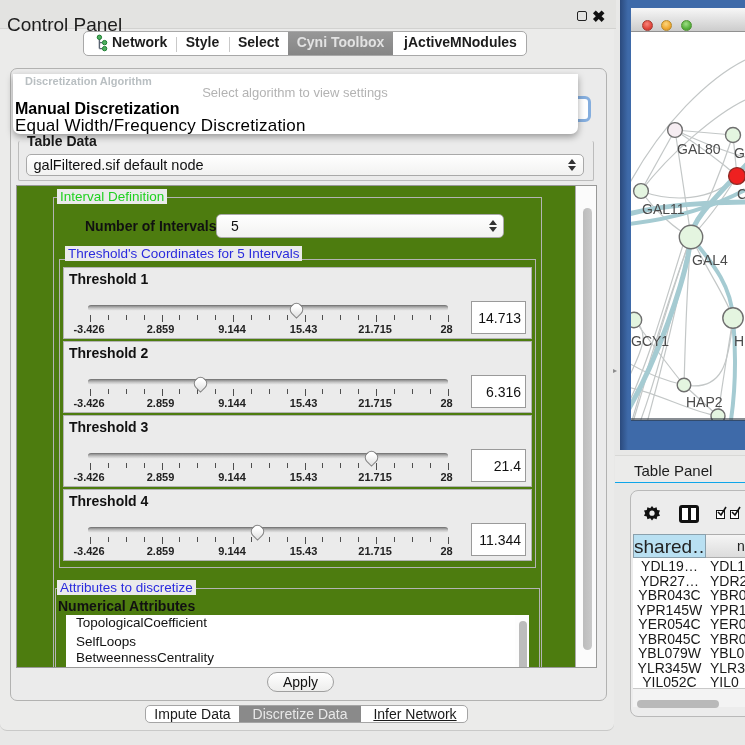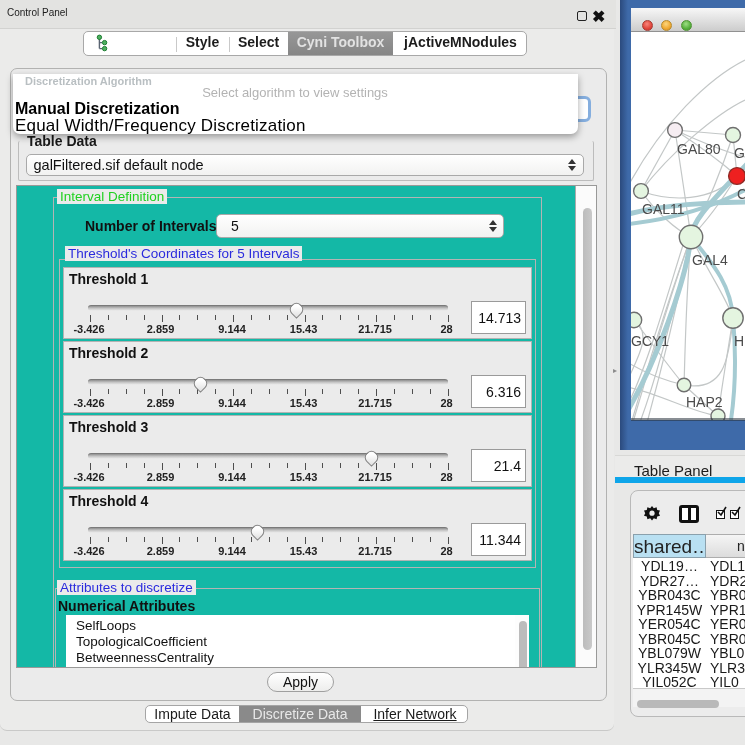--- a/index.html
+++ b/index.html
@@ -4,21 +4,21 @@
 <style>
 * { margin:0; padding:0; box-sizing:border-box; }
 html,body { width:745px; height:745px; overflow:hidden; }
 body { font-family:"Liberation Sans", sans-serif; background:#e8e8e7; position:relative; }
 .abs { position:absolute; }
 
 #cp { position:absolute; left:0; top:0; width:614px; height:731px; background:#ebebea;
   border-bottom:1px solid #c9c9c8; border-radius:0 0 7px 7px; }
 #cptitle { position:absolute; left:0; top:0; width:616px; height:29px; background:#e3e3e1;
   border-bottom:1px solid #d2d2d0; }
-#cptitle .t { position:absolute; left:7px; top:7px; font-size:10px; color:#1c1c1c; }
+#cptitle .t { position:absolute; left:7px; top:14px; font-size:19px; color:#1c1c1c; }
 
 #tabs { position:absolute; left:83px; top:31px; width:444px; height:25px; background:#fff;
   border:1px solid #a8a8a8; border-radius:5px; overflow:hidden; font-size:14px; font-weight:bold; color:#1c1c1c; }
 #tabs .seg { position:absolute; top:0; height:25px; line-height:21px; text-align:center; }
 #tabs .div { position:absolute; top:5px; height:15px; width:1px; background:#c9c9c9; }
 #tabs .sel { background:linear-gradient(#979797,#848484); color:#e2e2e2; }
 
 #pa { position:absolute; left:10px; top:68px; width:597px; height:633px; background:#ebebeb;
   border:1px solid #b2b2b1; border-radius:7px; }
 
@@ -45,36 +45,37 @@
 .btn { position:absolute; background:linear-gradient(#ffffff,#ededec); border:1px solid #9f9f9f;
   border-radius:10px; font-size:14px; color:#111; text-align:center; }
 
 #net { position:absolute; left:620px; top:0; width:125px; height:450px;
   background:linear-gradient(90deg,#2b4a7d,#3e6aa9 8px,#3e6aa9); }
 #nettb { position:absolute; left:11px; top:8px; width:114px; height:24px;
   background:linear-gradient(#f7f7f7,#cccccc); border-bottom:1px solid #919191; }
 .tl { position:absolute; top:12px; width:11px; height:11px; border-radius:50%; }
 #canvas { position:absolute; left:11px; top:32px; width:114px; height:388px; background:#fff; overflow:hidden; }
 #tpbar { position:absolute; left:615px; top:455px; width:130px; height:28px; background:#ebebea;
-  border-top:1px solid #d8d8d6; border-bottom:6px solid #0ea5e9; }
+  border-top:1px solid #d8d8d6; border-bottom:1px solid #0ea5e9; }
 #tbox { position:absolute; left:630px; top:490px; width:122px; height:227px; background:#ececec;
   border:1px solid #b9b9b9; border-radius:8px 0 0 8px; }
 .trow { height:14.5px; font-size:14px; color:#1a1a1a; position:relative; }
 .trow span { position:absolute; left:0; width:73px; text-align:center; top:0; }
 .trow i { position:absolute; left:77px; font-style:normal; top:0; }
 </style>
 </head>
 <body>
 <div id="cp">
   <div id="cptitle">
     <div class="t">Control Panel</div>
     <div class="abs" style="left:577px;top:11px;width:10px;height:10px;border:1.5px solid #222;border-radius:2px;"></div>
     <div class="abs" style="left:592px;top:7px;font-size:16px;font-weight:bold;color:#111;">✖</div>
   </div>
   <div id="tabs">
+    <div class="seg" style="left:0;width:92px;text-align:left;padding-left:28px;">Network</div>
     <div class="seg" style="left:92px;width:53px;">Style</div>
     <div class="seg" style="left:145px;width:59px;">Select</div>
     <div class="seg sel" style="left:204px;width:105px;">Cyni Toolbox</div>
     <div class="seg" style="left:309px;width:135px;">jActiveMNodules</div>
     <div class="div" style="left:92px;"></div>
     <div class="div" style="left:145px;"></div>
     <svg class="abs" style="left:11px;top:2px;" width="16" height="18" viewBox="0 0 16 18">
       <path d="M4.4 5 L4.4 14.6 M4.4 8.6 L7.2 8.6 M4.4 14.6 L7.2 14.6" stroke="#5a6472" stroke-width="1.4" fill="none"></path>
       <circle cx="4.4" cy="3.3" r="2.2" fill="#4db05f" stroke="#1f7d33" stroke-width="1"></circle>
       <circle cx="9.6" cy="8.6" r="2.2" fill="#4db05f" stroke="#1f7d33" stroke-width="1"></circle>
@@ -88,21 +89,21 @@
     <div class="abs" style="left:7px;top:72px;width:576px;height:40px;border:1px solid #bcbcbc;border-top:none;border-radius:2px;"></div>
     <div class="abs" style="left:16px;top:64px;font-size:14px;font-weight:bold;color:#1a1a1a;">Table Data</div>
     <div class="combo" style="left:15px;top:85px;width:558px;height:22px;">
       <div style="padding:2px 0 0 6.5px;font-size:14.5px;">galFiltered.sif default node</div>
       <div class="arrows" style="left:541px;top:4px;">
           <div class="up"></div>
           <div class="dn"></div>
         </div>
     </div>
 
-    <div class="abs" style="left:5px;top:116px;width:581px;height:483px;border:1px solid #999998;background:#14b8a6;overflow:hidden;">
+    <div class="abs" style="left:5px;top:116px;width:581px;height:483px;border:1px solid #999998;background:#4d7c0f;overflow:hidden;">
 
       <div class="abs" style="left:36px;top:11px;width:489px;height:470px;border:1px solid #b4b4b4;border-bottom:none;"></div>
       <div class="abs" style="left:40px;top:3px;font-size:13.5px;color:#1fd11f;background:#ebebeb;padding:0 3px;">Interval Definition</div>
       <div class="abs" style="left:68px;top:32px;font-size:14px;font-weight:bold;color:#111;">Number of Intervals</div>
       <div class="combo" style="left:199px;top:28px;width:288px;height:24px;">
         <div style="padding:3px 0 0 14px;">5</div>
         <div class="arrows" style="left:272px;top:5px;">
             <div class="up"></div>
             <div class="dn"></div>
           </div>
@@ -172,22 +173,22 @@
             <span style="left:281.1px;">21.715</span>
             <span style="left:352.6px;">28</span>
           </div>
         <div class="vfield">11.344</div>
       </div>
 
       <div class="abs" style="left:38px;top:402px;width:485px;height:79px;border:1px solid #b4b4b4;border-bottom:none;"></div>
       <div class="abs" style="left:40px;top:394px;font-size:13.5px;color:#2b2bdd;background:#ebebeb;padding:0 3px;">Attributes to discretize</div>
       <div class="abs" style="left:41px;top:412px;font-size:14px;font-weight:bold;color:#111;">Numerical Attributes</div>
       <div class="abs" style="left:49px;top:429px;width:449px;height:52px;background:#fff;font-size:13.5px;color:#111;">
+        <div style="padding:0 0 0 10px;height:16.3px;">TopologicalCoefficient</div>
         <div style="padding:2.5px 0 0 10px;height:18.8px;">SelfLoops</div>
-        <div style="padding:0 0 0 10px;height:16.3px;">TopologicalCoefficient</div>
         <div style="padding:0 0 0 10px;height:16.3px;">BetweennessCentrality</div>
       </div>
       <div class="abs" style="left:498px;top:429px;width:14px;height:52px;background:#fdfdfd;"></div>
       <div class="abs" style="left:501.5px;top:435px;width:8.5px;height:46px;background:#bcbcbc;border-radius:4px 4px 0 0;"></div>
 
       <div class="abs" style="left:558px;top:0;width:22px;height:482px;background:#fbfbfb;border-left:1px solid #ababab;border-right:1px solid #9a9a9a;"></div>
       <div class="abs" style="left:566px;top:22px;width:9px;height:442px;background:linear-gradient(90deg,#bcbcbc,#c9c9c9);border-radius:5px;"></div>
     </div>
 
     <div class="btn" style="left:256px;top:603px;width:67px;height:20px;padding-top:1px;">Apply</div>

